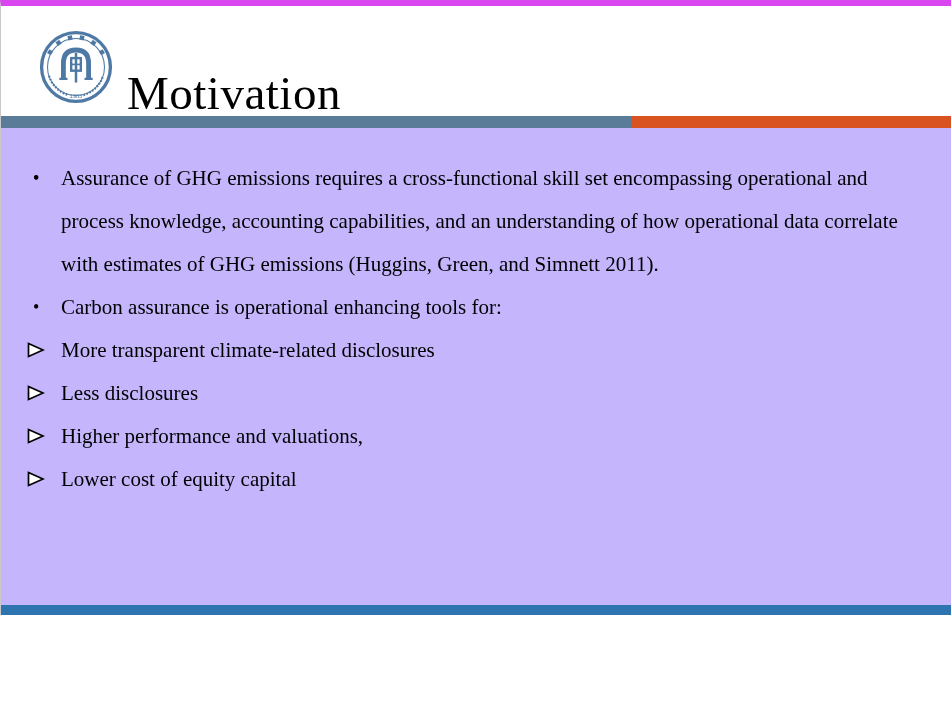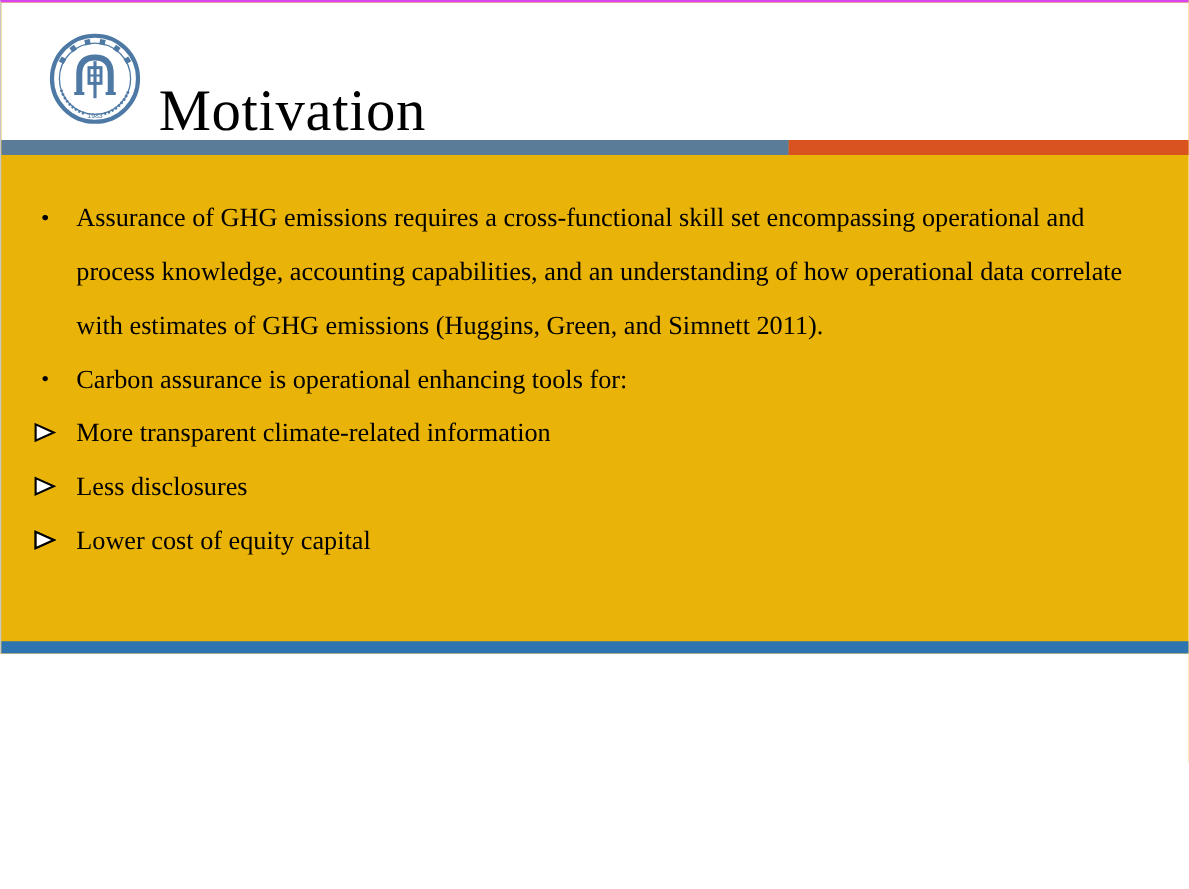--- a/index.html
+++ b/index.html
@@ -1,21 +1,21 @@
 <!DOCTYPE html>
 <html><head>
 <meta charset="utf-8">
 <style>
   html, body { margin: 0; padding: 0; background: #ffffff; }
   .slide {
     position: relative;
     width: 951px;
-    height: 523px;
-    background: #eab308;
-    border-top: 2px solid #d946ef;
+    height: 615px;
+    background: #c4b5fd;
+    border-top: 6px solid #d946ef;
     border-left: 1px solid #c8c8c8;
     box-sizing: border-box;
     overflow: hidden;
     font-family: "Liberation Serif", "DejaVu Serif", serif;
     color: #000000;
   }
 
   
   .header { position: absolute; top: 0; left: 0; right: 0; height: 110px; background: #ffffff; }
   .logo { position: absolute; left: 38px; top: 24px; width: 74px; height: 74px; }
@@ -126,32 +126,33 @@
         <span class="bullet-marker">•</span>
         <span>Carbon assurance is operational enhancing tools for:</span>
       </li>
     </ul>
 
     <ul class="bullet-list">
       <li class="arrow-item">
         <svg class="arrow-marker" viewBox="0 0 18 16">
           <polygon points="1.5,1.5 16,8 1.5,14.5" fill="#ffffff" stroke="#000000" stroke-width="1.7"></polygon>
         </svg>
-        <span>More transparent climate-related information</span>
+        <span>More transparent climate-related disclosures</span>
       </li>
       <li class="arrow-item">
         <svg class="arrow-marker" viewBox="0 0 18 16">
           <polygon points="1.5,1.5 16,8 1.5,14.5" fill="#ffffff" stroke="#000000" stroke-width="1.7"></polygon>
         </svg>
         <span>Less disclosures</span>
       </li>
       <li class="arrow-item">
         <svg class="arrow-marker" viewBox="0 0 18 16">
           <polygon points="1.5,1.5 16,8 1.5,14.5" fill="#ffffff" stroke="#000000" stroke-width="1.7"></polygon>
         </svg>
+        <span>Higher performance and valuations,</span>
       </li>
       <li class="arrow-item">
         <svg class="arrow-marker" viewBox="0 0 18 16">
           <polygon points="1.5,1.5 16,8 1.5,14.5" fill="#ffffff" stroke="#000000" stroke-width="1.7"></polygon>
         </svg>
         <span>Lower cost of equity capital</span>
       </li>
     </ul>
   </div>
 

